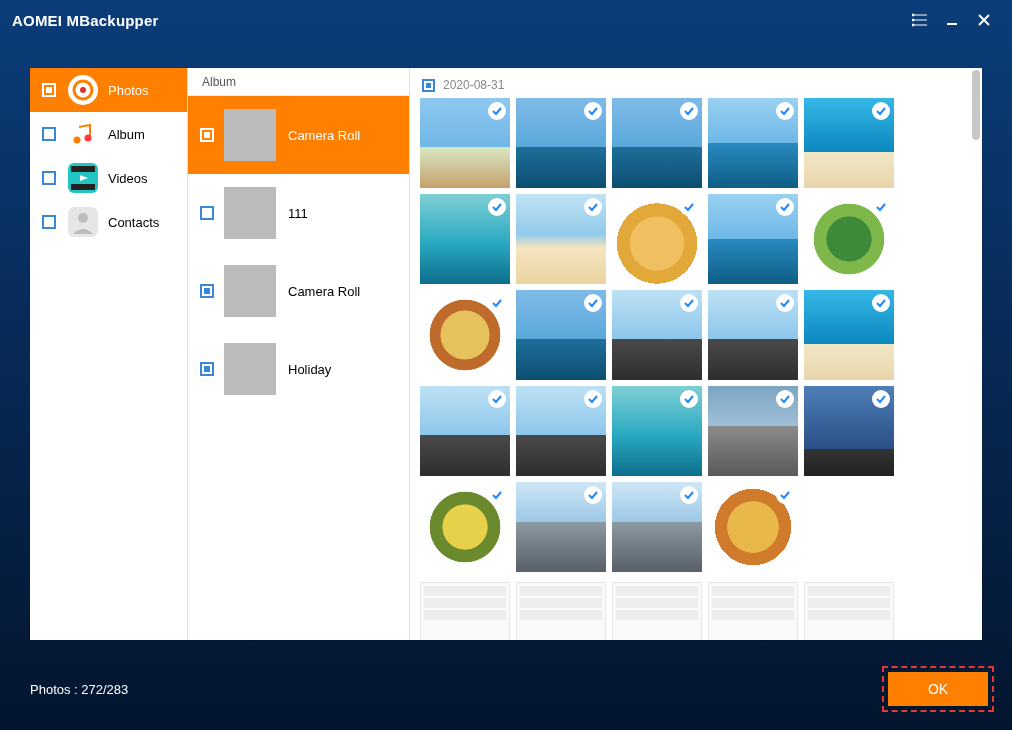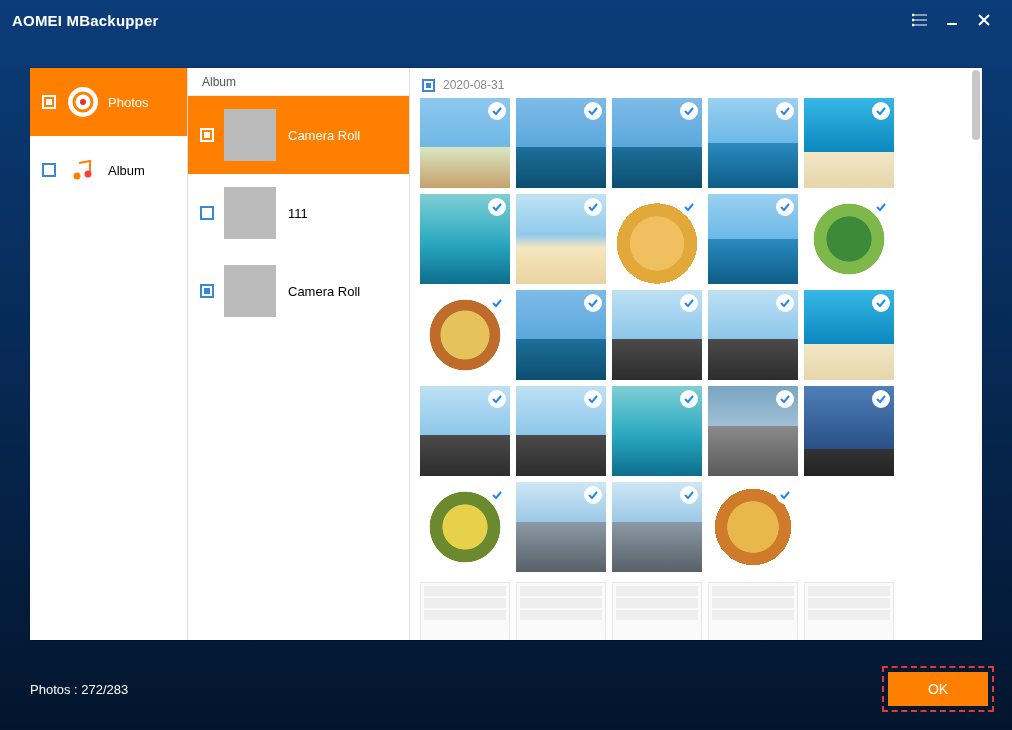--- a/index.html
+++ b/index.html
@@ -7,21 +7,21 @@
   
   .titlebar { height: 40px; display: flex; align-items: center; color: #fff; padding: 0 12px; }
   .titlebar .title { font-size: 15px; font-weight: 700; letter-spacing: 0.2px; }
   .titlebar .spacer { flex: 1; }
   .titlebar .win-btn { width: 32px; height: 32px; display: flex; align-items: center; justify-content: center; cursor: pointer; }
   .titlebar svg { stroke: #fff; fill: none; }
   
   .panel { position: absolute; left: 30px; top: 68px; width: 952px; height: 572px; background: #f5f5f5; display: flex; box-shadow: 0 0 0 1px rgba(0,0,0,.1); }
   
   .categories { width: 158px; background: #fff; border-right: 1px solid #e0e0e0; }
-  .cat { height: 68px; display: flex; align-items: center; padding-left: 12px; cursor: pointer; }
+  .cat { height: 44px; display: flex; align-items: center; padding-left: 12px; cursor: pointer; }
   .cat.active { background: #ff7f00; color: #fff; }
   .cat .cb { width: 14px; height: 14px; border: 2px solid #3a87d6; margin-right: 12px; position: relative; }
   .cat.active .cb { border-color: #fff; }
   .cat .cb.filled::after { content:""; position:absolute; inset:2px; background:#3a87d6; }
   .cat.active .cb.filled::after { background:#fff; }
   .cat .icon { width: 30px; height: 30px; border-radius: 6px; margin-right: 10px; display:flex; align-items:center; justify-content:center; }
   .cat .label { font-size: 13px; }
   
   .albums { width: 222px; background: #fff; border-right: 1px solid #e0e0e0; }
   .album-header { height: 28px; line-height: 28px; padding-left: 14px; font-size: 12px; color: #555; border-bottom: 1px solid #eee; }
@@ -117,40 +117,68 @@
         <span class="icon">
           <svg width="30" height="30">
             <rect width="30" height="30" rx="6" fill="#fff"></rect>
             <path d="M11 8 L22 6 V19" stroke="#ff7f00" stroke-width="2" fill="none"></path>
             <circle cx="9" cy="21" r="3.5" fill="#ff7f00"></circle>
             <circle cx="20" cy="19" r="3.5" fill="#ff3d3d"></circle>
           </svg>
         </span>
         <span class="label">Album</span>
       </div>
+      <div class="cat">
+        <span class="cb "></span>
+        <span class="icon">
+          <svg width="30" height="30">
+            <rect width="30" height="30" rx="6" fill="#22c4c4"></rect>
+            <rect x="3" y="3" width="24" height="6" fill="#222"></rect>
+            <rect x="3" y="21" width="24" height="6" fill="#222"></rect>
+            <polygon points="12,12 20,15 12,18" fill="#fff"></polygon>
+          </svg>
+        </span>
+        <span class="label">Videos</span>
+      </div>
+      <div class="cat">
+        <span class="cb "></span>
+        <span class="icon">
+          <svg width="30" height="30">
+            <rect width="30" height="30" rx="6" fill="#e6e6e6"></rect>
+            <circle cx="15" cy="11" r="5" fill="#bdbdbd"></circle>
+            <path d="M5 27 Q15 17 25 27" fill="#bdbdbd"></path>
+          </svg>
+        </span>
+        <span class="label">Contacts</span>
+      </div>
     </div>
 
   <div class="albums">
     <div class="album-header">Album</div>
     <div id="albums-container">
         <div class="album active">
           <span class="cb filled"></span>
           <span class="thumb cityalbum"></span>
           <span class="alabel">Camera Roll</span>
         </div>
         <div class="album">
           <span class="cb "></span>
           <span class="thumb doll"></span>
           <span class="alabel">111</span>
         </div>
         <div class="album">
           <span class="cb filled"></span>
           <span class="thumb cityalbum"></span>
           <span class="alabel">Camera Roll</span>
         </div>
+        <div class="album">
+          <span class="cb filled"></span>
+          <span class="thumb cityalbum"></span>
+          <span class="alabel">Holiday</span>
+        </div>
       </div>
   </div>
 
   <div class="content" id="content">
     <div class="scrollbar"></div>
   <div class="date-head">
         <span class="cb filled"></span>
         <span>2020-08-31</span>
       </div>
       <div class="grid">

